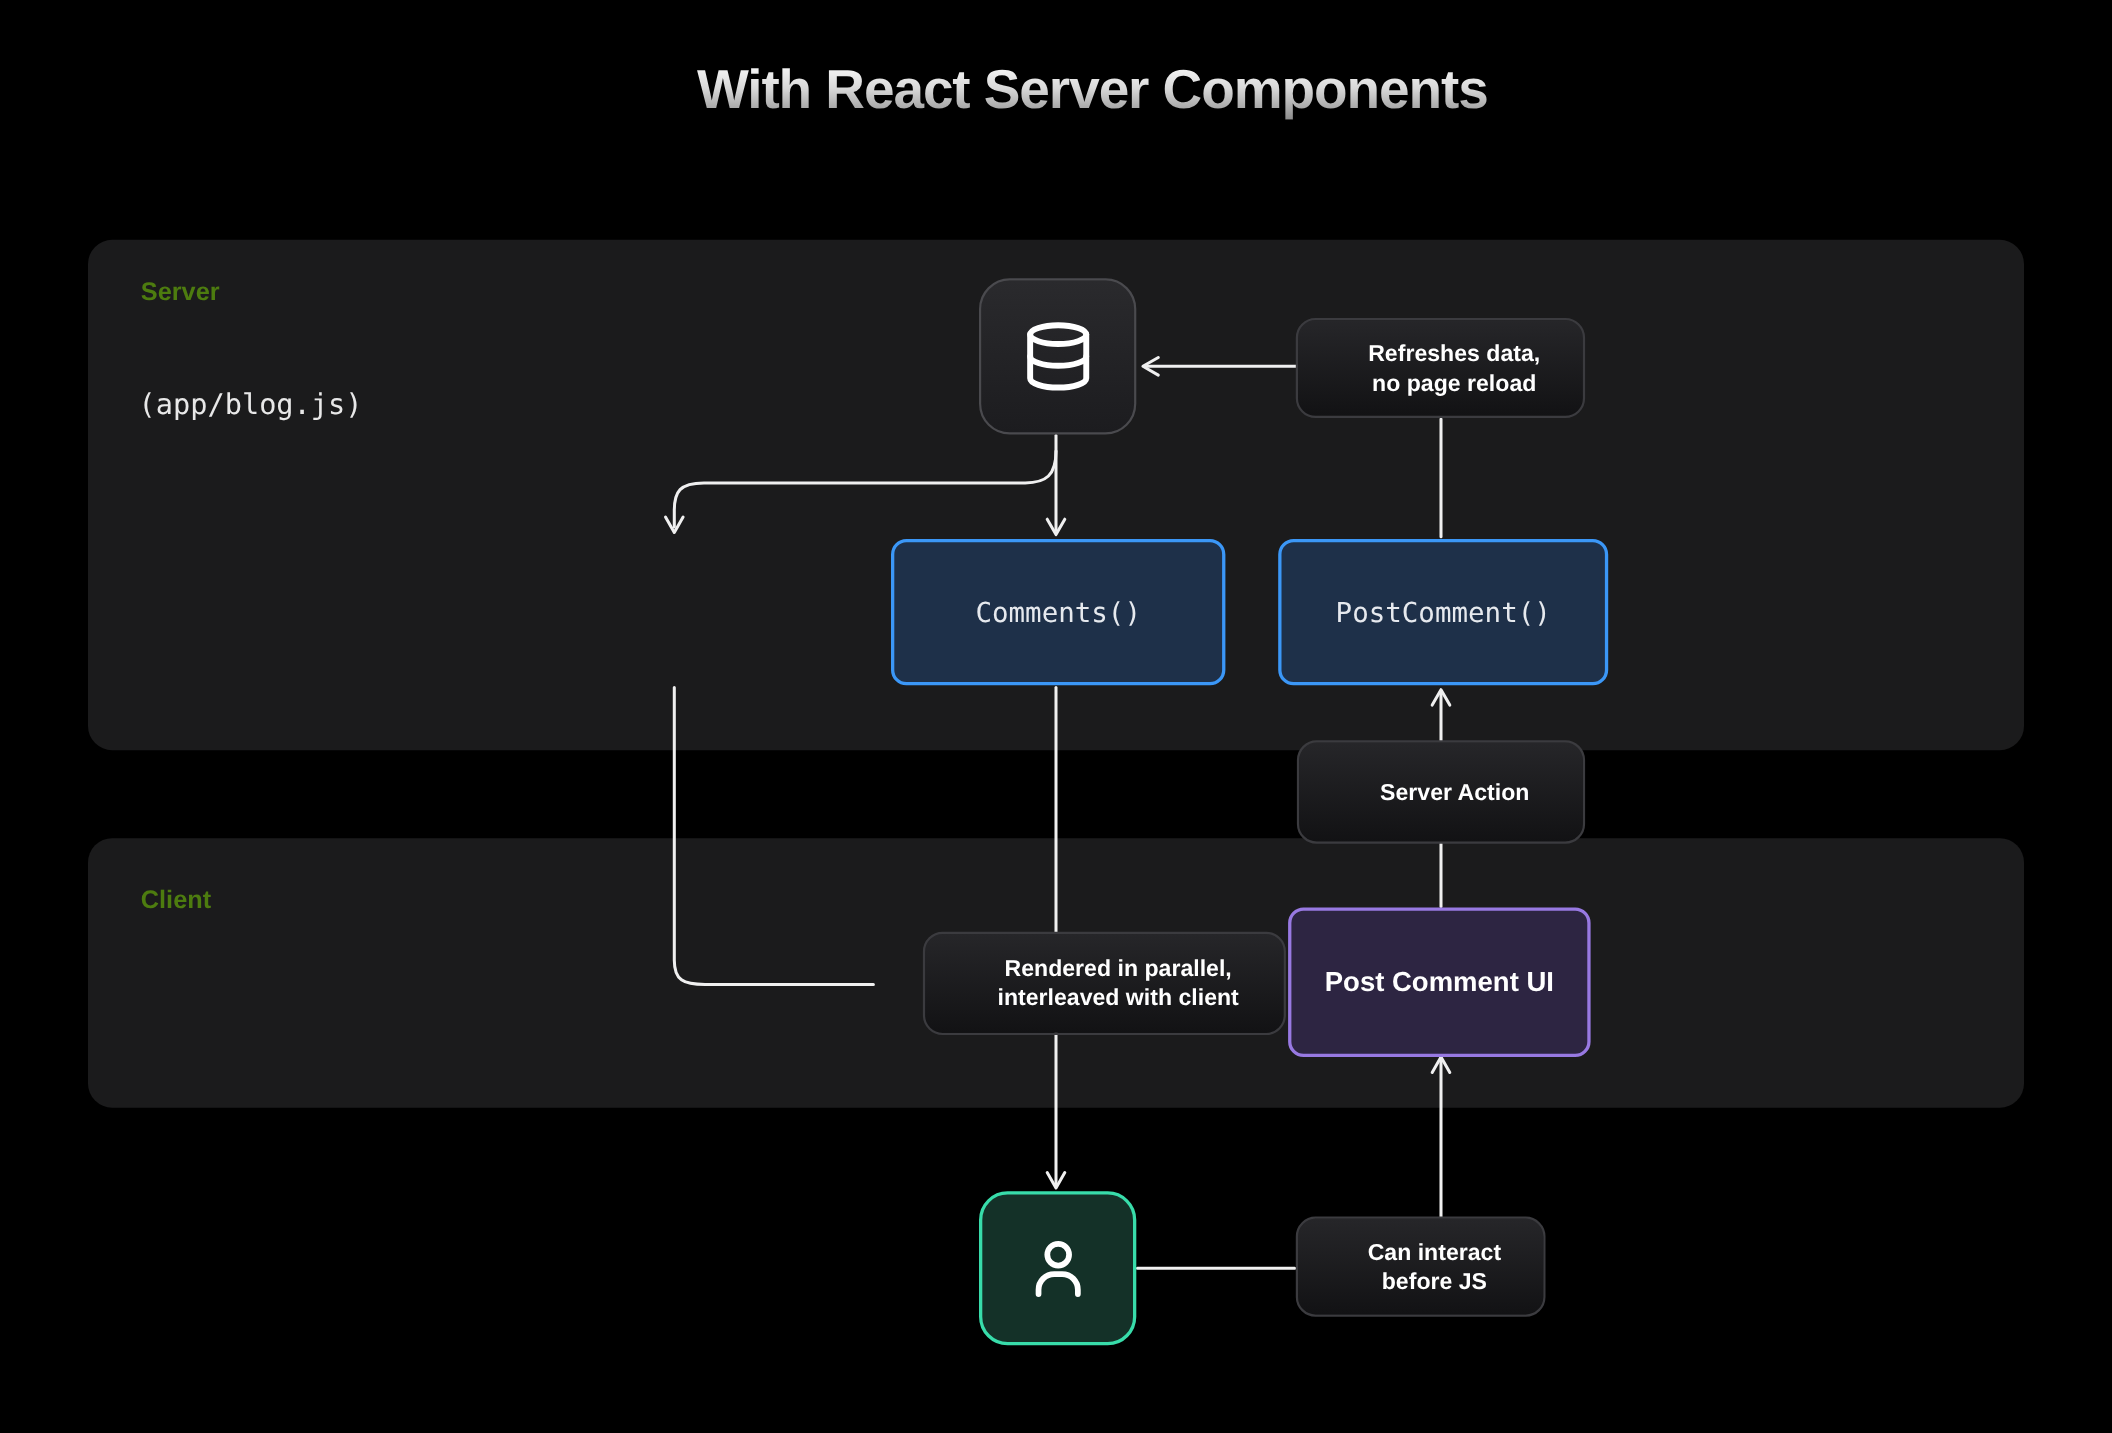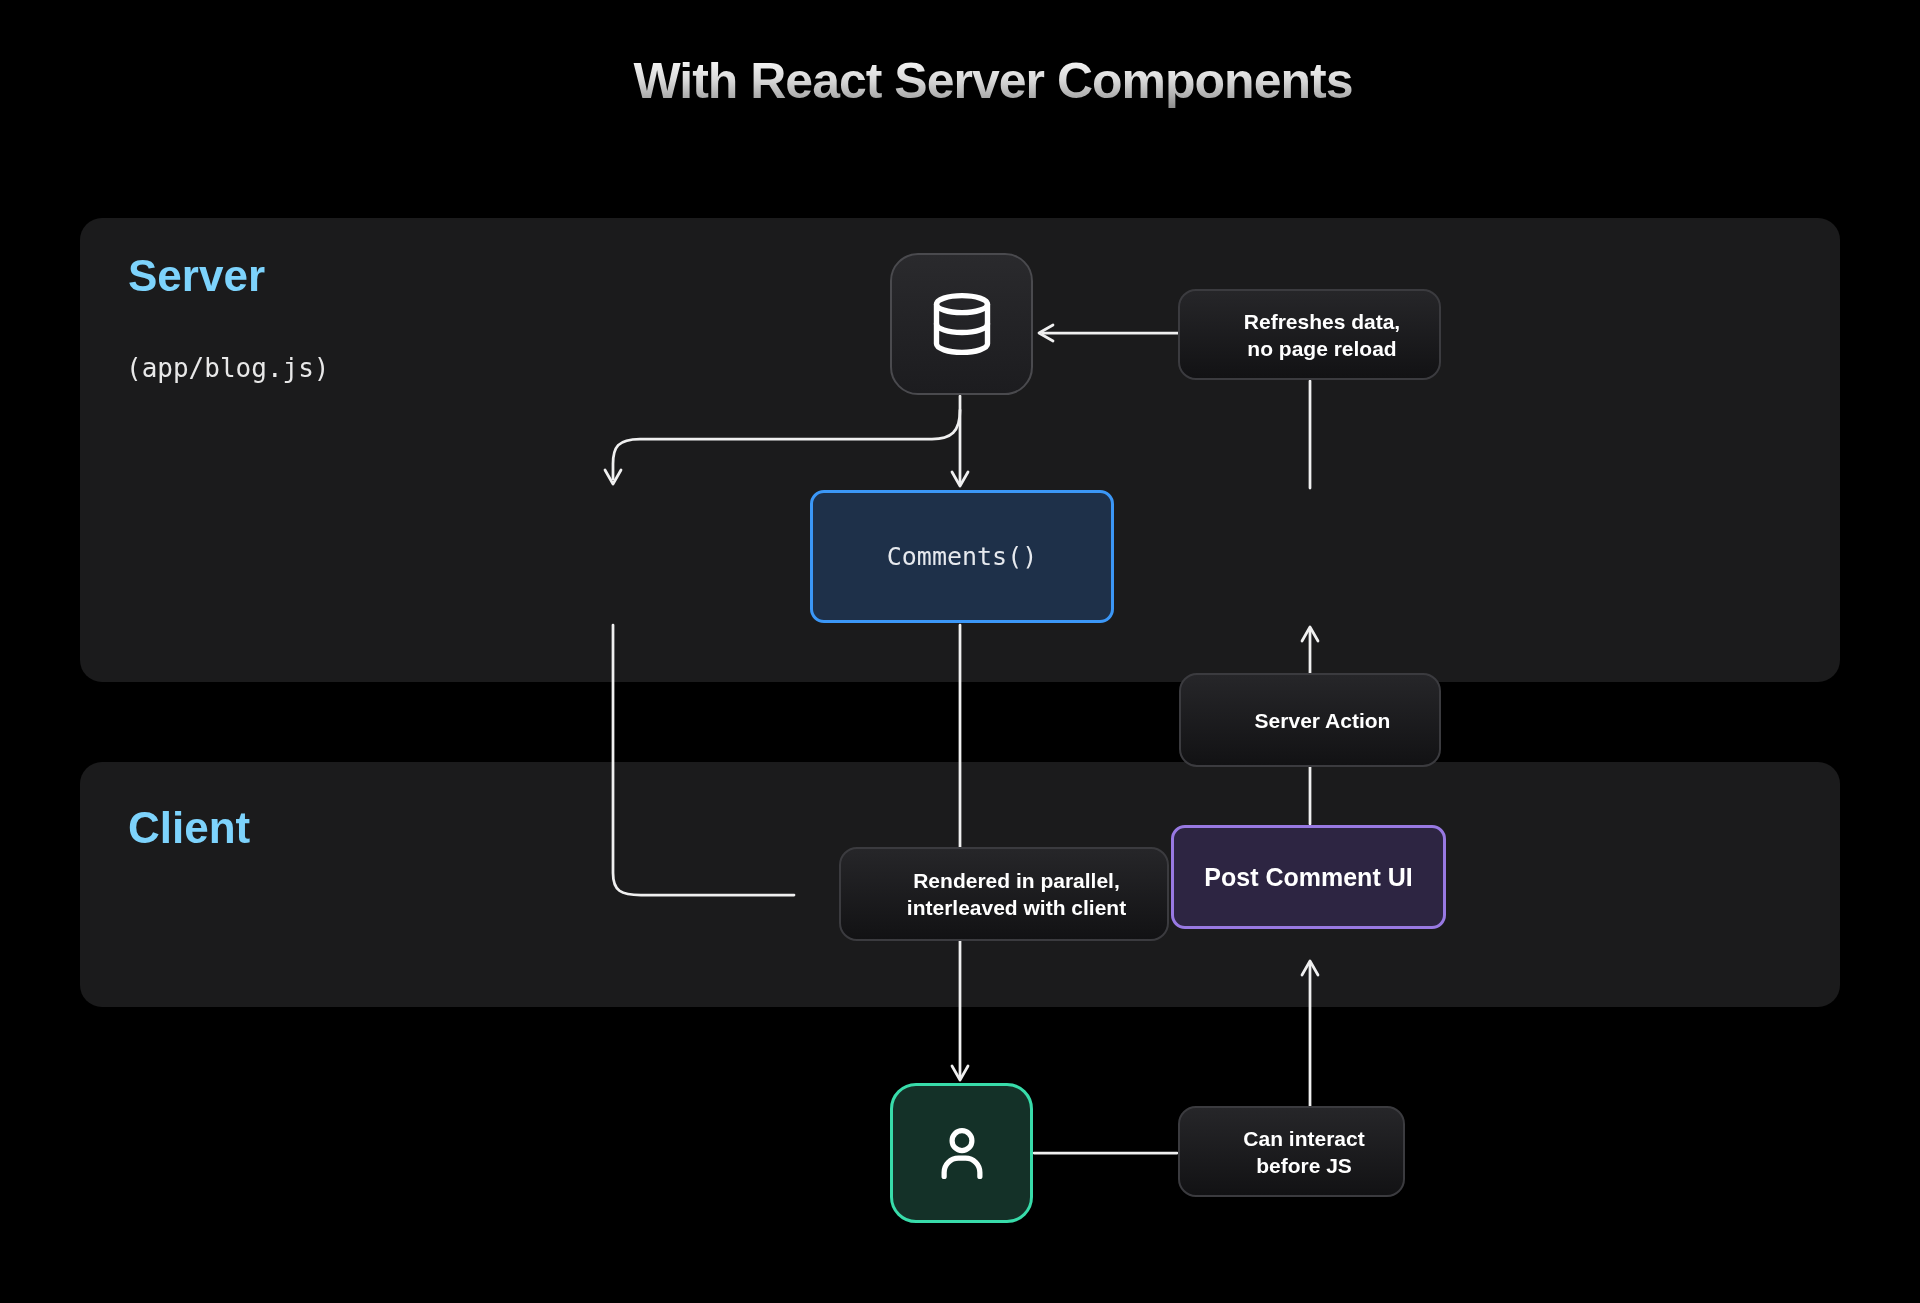--- a/index.html
+++ b/index.html
@@ -10,39 +10,39 @@
     position:absolute;left:0;top:54px;width:1920px;text-align:center;
     font-size:50px;font-weight:700;letter-spacing:-1px;line-height:1.1;
     background:linear-gradient(180deg,#ffffff 0%,#d8d8d8 48%,#8c8c8c 100%);
     -webkit-background-clip:text;background-clip:text;color:transparent;padding-left:33px;
   }
 
   .panel{position:absolute;background:#1b1b1c;border-radius:22px;z-index:0;}
   #server-panel{left:80px;top:218px;width:1760px;height:464px;}
   #client-panel{left:80px;top:762px;width:1760px;height:245px;}
 
-  .panel-label{position:absolute;color:#7dd3fc;font-size:44px;font-weight:700;line-height:1;z-index:2;}
+  .panel-label{position:absolute;color:#4d7c0f;font-size:23px;font-weight:700;line-height:1;z-index:2;}
   #server-label{left:128px;top:254px;}
   #client-label{left:128px;top:806px;}
   .panel-sublabel{position:absolute;color:#e8e8e8;font-family:"DejaVu Sans Mono",monospace;
     font-size:26px;line-height:1;z-index:2;}
   #server-sublabel{left:126px;top:308px;margin-top:47px;}
 
   svg.wires{position:absolute;left:0;top:0;z-index:1;pointer-events:none;}
   .wire{stroke:#f0f0f0;stroke-width:2.75;fill:none;stroke-linecap:round;stroke-linejoin:round;}
 
   .node{position:absolute;z-index:2;display:flex;align-items:center;justify-content:center;
     box-sizing:border-box;border-radius:14px;}
   .node.blue{background:#1e3049;border:3px solid #3b97f7;color:#e6e9ee;
     font-family:"DejaVu Sans Mono",monospace;font-size:25px;}
   #blog-node{left:459px;top:490px;width:304px;height:133px;}
   #comments-node{left:810px;top:490px;width:304px;height:133px;}
   #postcomment-node{left:1162px;top:490px;width:300px;height:133px;}
 
-  #postcommentui-node{left:1171px;top:825px;width:275px;height:104px;
+  #postcommentui-node{left:1171px;top:825px;width:275px;height:136px;
     background:#2d2542;border:3px solid #9879e2;border-radius:14px;
     color:#fff;font-size:25px;font-weight:700;}
 
   .iconbox{position:absolute;z-index:2;display:flex;align-items:center;justify-content:center;
     box-sizing:border-box;}
   #database-box{left:890px;top:253px;width:143px;height:142px;border-radius:28px;
     border:2.5px solid #4a4a4e;background:linear-gradient(180deg,#2a2a2d 0%,#1c1c1f 100%);}
   #user-box{left:890px;top:1083px;width:143px;height:140px;border-radius:26px;
     border:3px solid #38dcaa;background:#143128;}
   .iconbox .icon{display:flex;}
@@ -106,20 +106,23 @@
         <ellipse cx="12" cy="5" rx="9" ry="3"></ellipse>
         <path d="M3 5v14a9 3 0 0 0 18 0V5"></path>
         <path d="M3 12a9 3 0 0 0 18 0"></path>
       </svg>
     </span>
   </div>
 
   <div class="node blue" id="comments-node">
     <span>Comments()</span>
   </div>
+  <div class="node blue" id="postcomment-node">
+    <span>PostComment()</span>
+  </div>
 
   <div class="chip" id="refreshes-chip">
     <span>Refreshes data,
 no page reload</span>
   </div>
   <div class="chip" id="serveraction-chip">
     <span>Server Action</span>
   </div>
   <div class="chip" id="rendered-chip">
     <span>Rendered in parallel,

